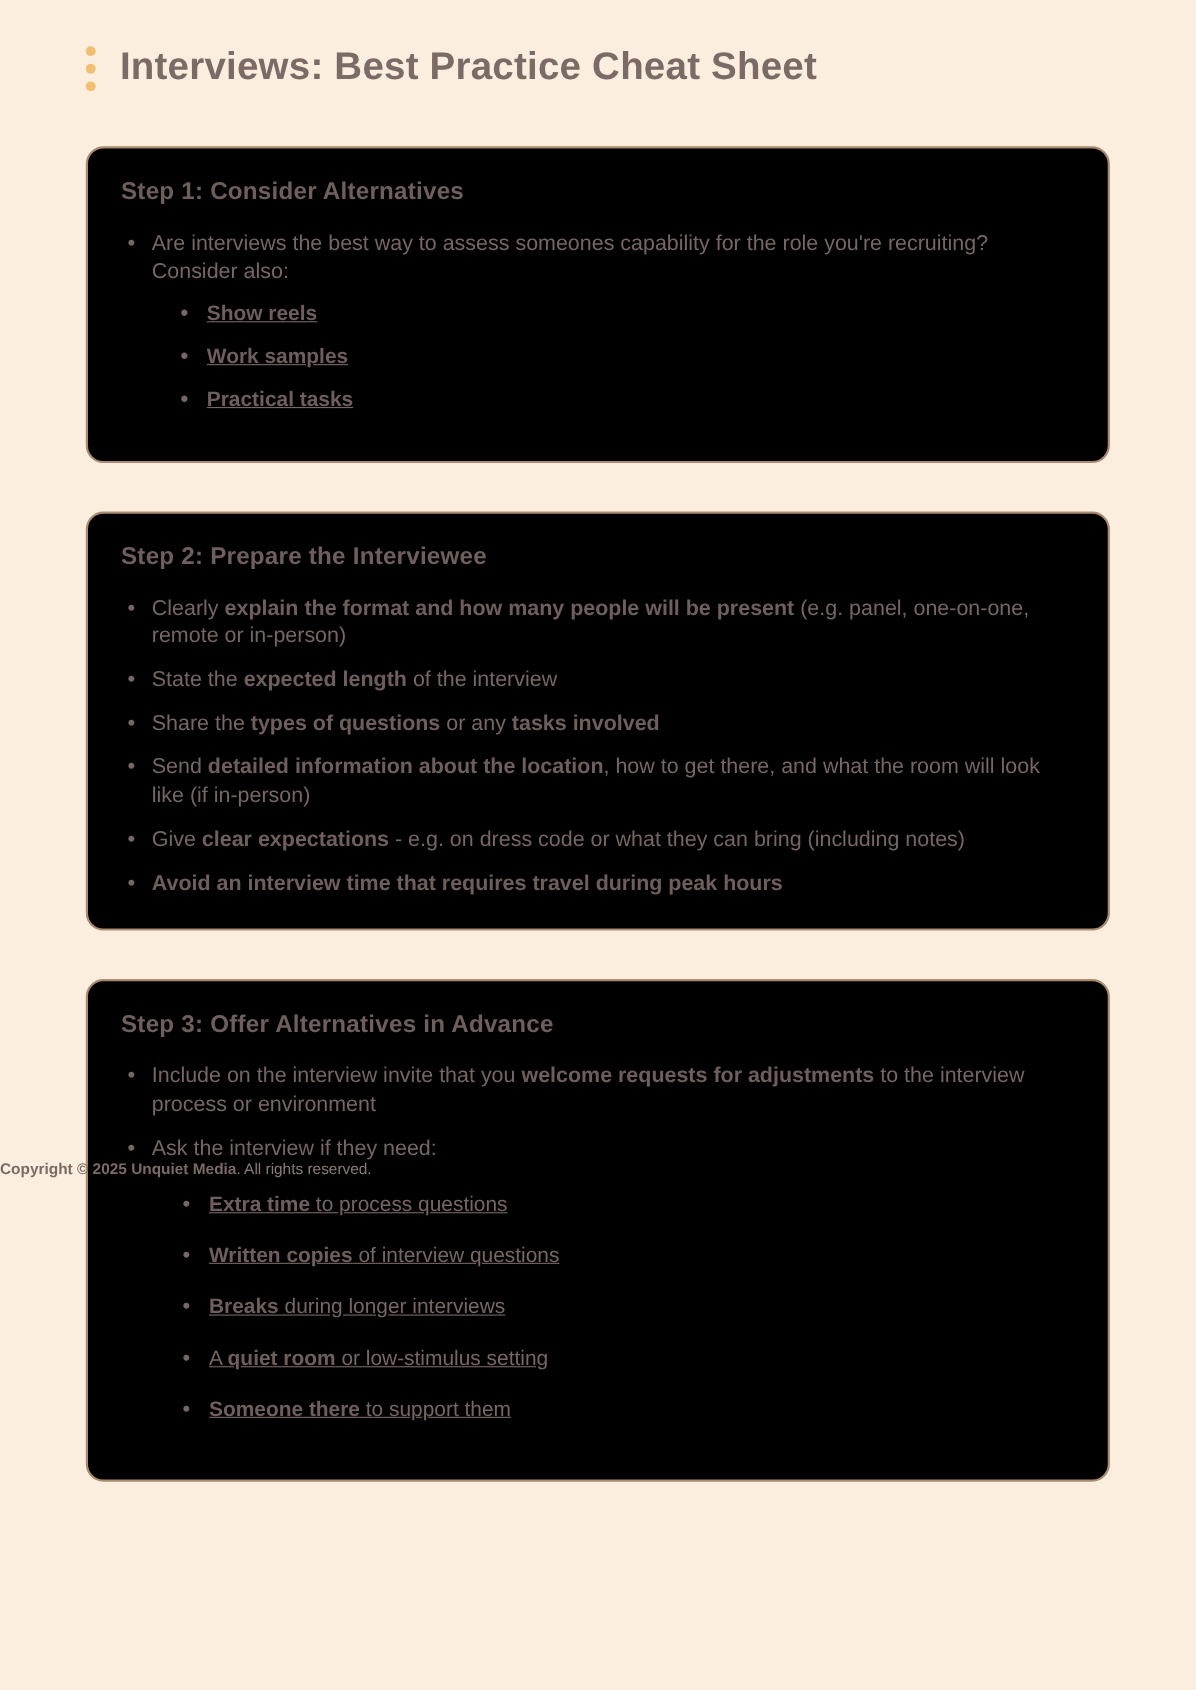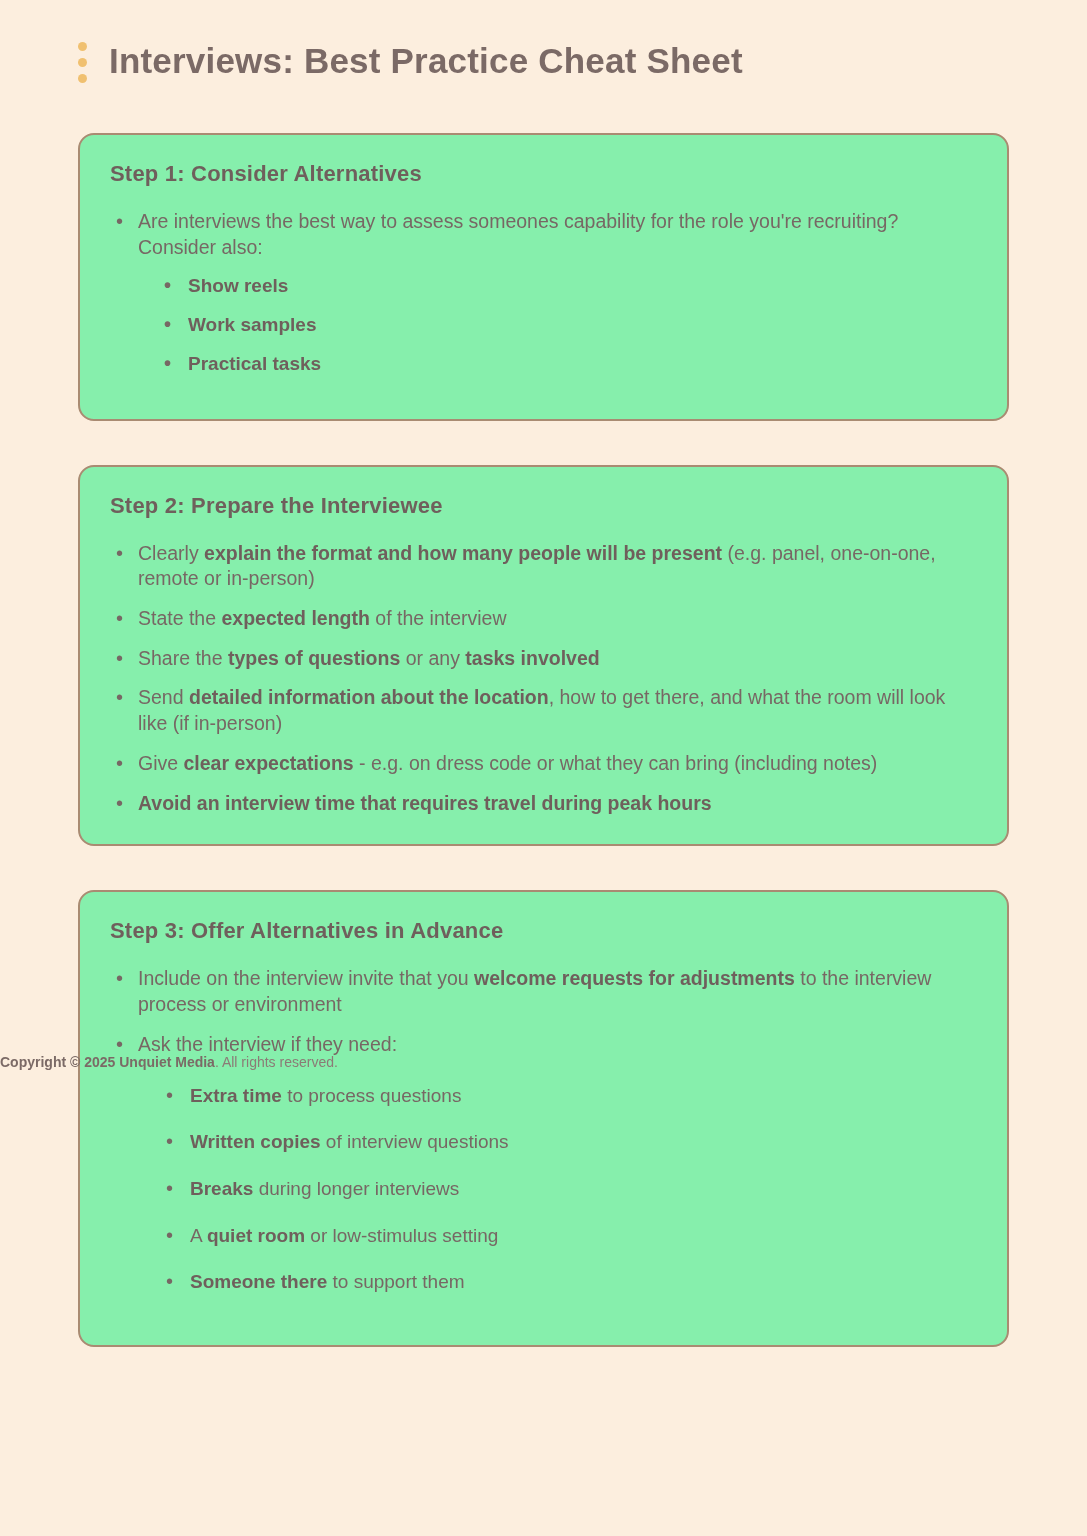--- a/index.html
+++ b/index.html
@@ -45,21 +45,21 @@
     font-weight: bold;
     color: #7b6a66;
     letter-spacing: 0.2px;
     line-height: 1.2;
   }
   
   .cards {
     margin: 50px 78px 0 78px;
   }
   .card {
-    background: #86efac;
+    background: #000000;
     border: 2px solid #a98b72;
     border-radius: 16px;
     padding: 26px 30px 28px 30px;
     margin-bottom: 44px;
     box-sizing: border-box;
   }
   .card-title {
     font-size: 22px;
     font-weight: bold;
     color: #6f5f5c;
@@ -109,20 +109,21 @@
   ul.lvl2 > li::before {
     content: "•";
     position: absolute;
     left: 4px;
     top: -2px;
     font-size: 20px;
     color: #776764;
   }
   .nested-wrap {
     padding-left: 22px;
+    text-decoration: underline;
   }
   .card-1 ul.lvl2 > li {
     font-weight: bold;
     color: #6f5f5c;
     margin-bottom: 14px;
   }
   .card-3 .nested-wrap {
     margin-top: 26px;
     padding-left: 24px;
   }

